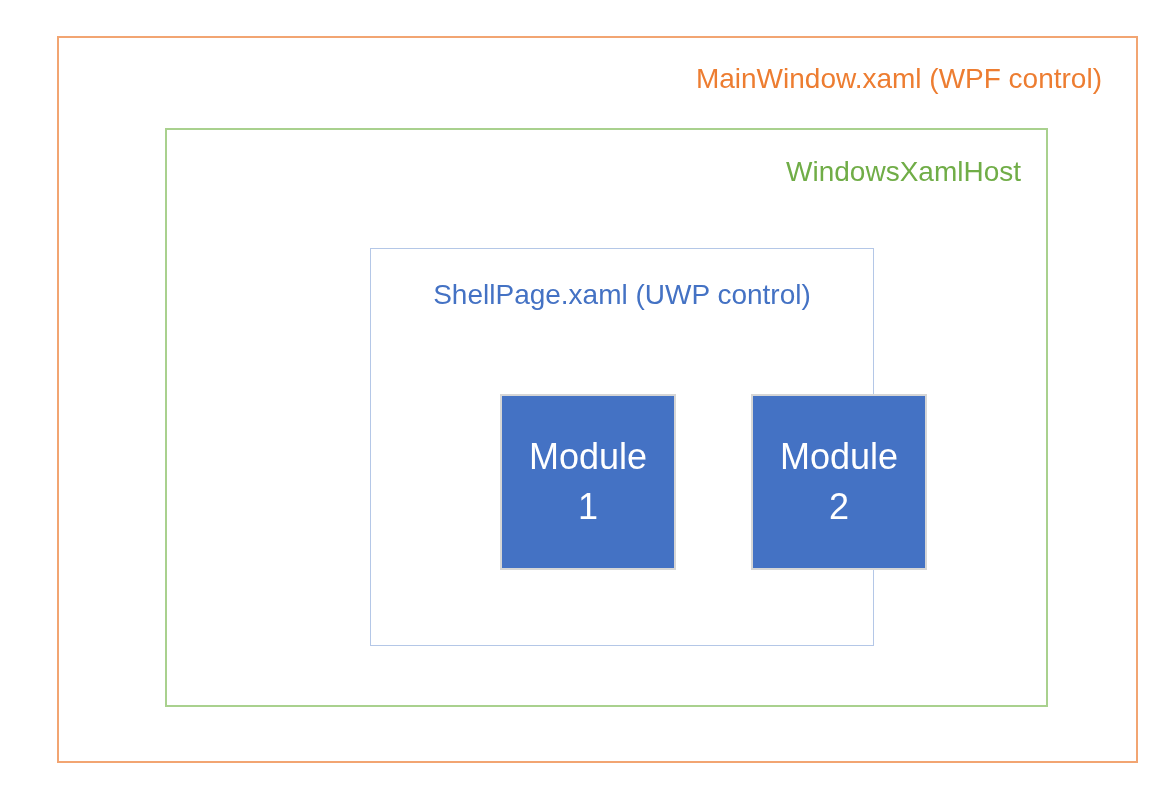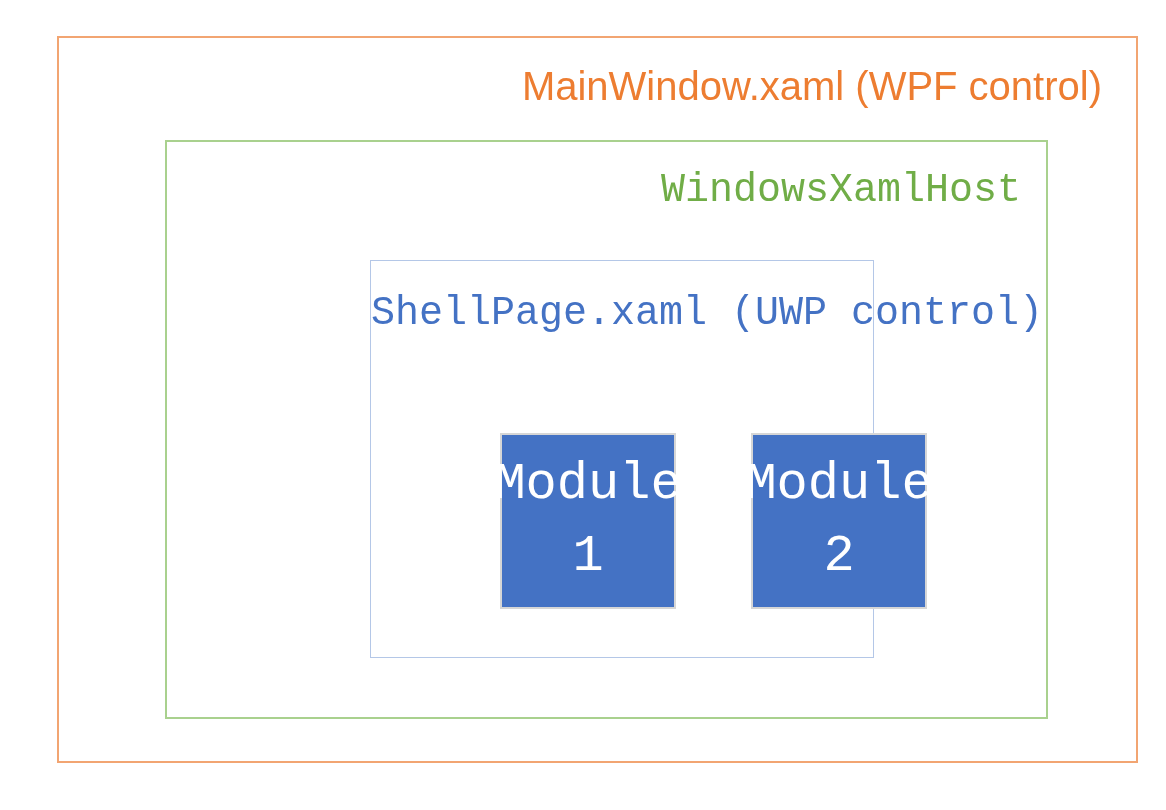--- a/index.html
+++ b/index.html
@@ -19,21 +19,21 @@
 
   .box {
     position: absolute;
     box-sizing: border-box;
     background: transparent;
   }
 
   .box-label {
     position: absolute;
     white-space: nowrap;
-    font-size: 40px;
+    font-size: 28px;
     line-height: 1.1;
     font-weight: 400;
   }
 
   
   .main-window-box {
     left: 57px;
     top: 36px;
     width: 1081px;
     height: 727px;
@@ -41,25 +41,24 @@
   }
   .main-window-label {
     top: 26px;
     right: 34px;
     color: var(--orange-text, #ED7D31);
   }
 
   
   .xaml-host-box {
     left: 106px;
-    top: 102px;
+    top: 90px;
     width: 883px;
     height: 579px;
     border: 2px solid var(--green-border, #A9D18E);
-    font-family: Liberation Mono, monospace;
   }
   .xaml-host-label {
     top: 27px;
     right: 25px;
     color: var(--green-text, #70AD47);
   }
 
   
   .shell-page-box {
     left: 203px;
@@ -89,23 +88,22 @@
     width: 176px;
     height: 176px;
     background: var(--module-fill, #4472C4);
     border: 2px solid var(--module-border, #D6D6D6);
     color: var(--module-text, #FFFFFF);
     display: flex;
     flex-direction: column;
     justify-content: center;
     align-items: center;
     text-align: center;
-    font-size: 52px;
+    font-size: 36px;
     line-height: 1.38;
-    margin-top: 27px;
   }
 </style>
 </head>
 <body>
 
 <div class="canvas">
 
   <div class="box main-window-box">
     <div class="box-label main-window-label">MainWindow.xaml (WPF control)</div>
 

